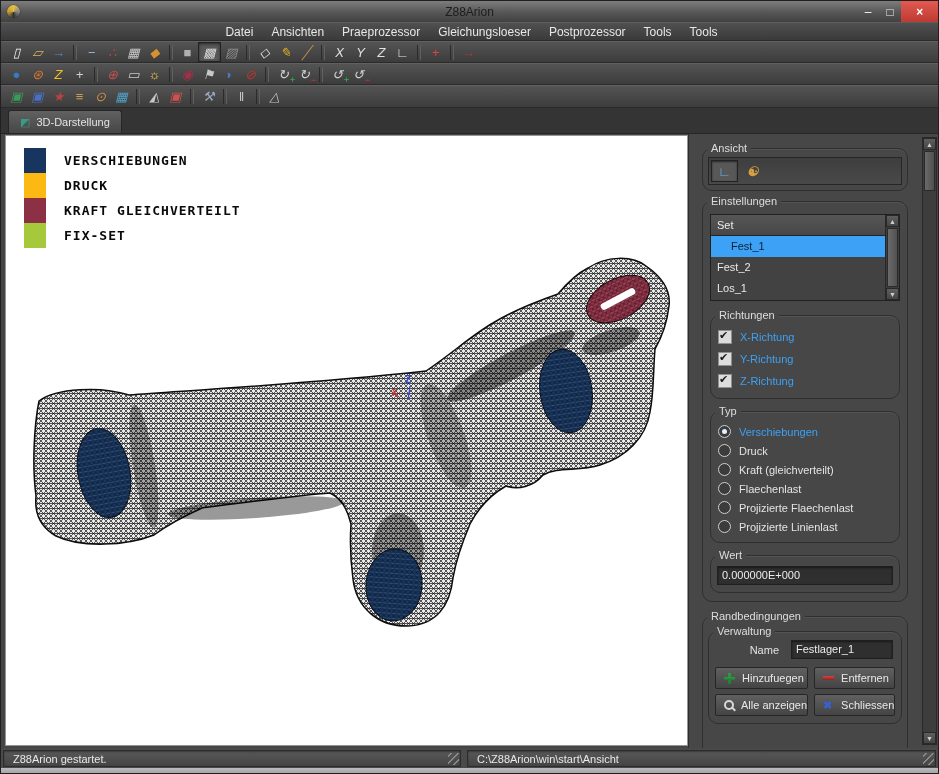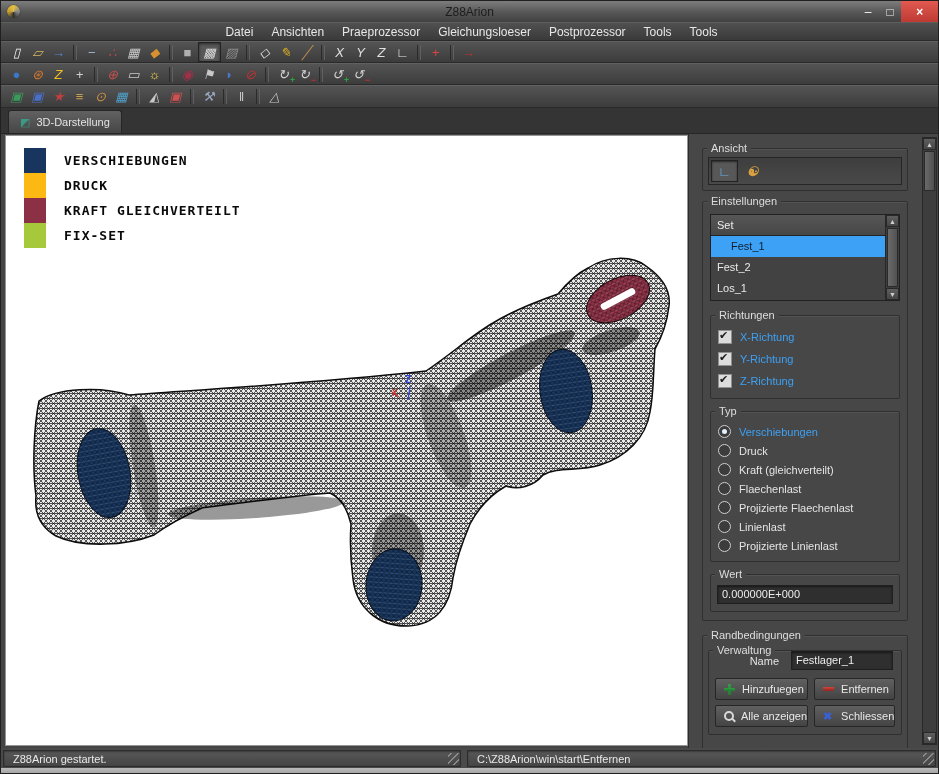--- a/index.html
+++ b/index.html
@@ -45,21 +45,21 @@
   .legend{position:absolute;left:18px;top:12px;z-index:2;}
   .lrow{display:flex;align-items:center;height:25px;}
   .lswatch{width:22px;height:25px;}
   .llabel{margin-left:18px;font-family:"DejaVu Sans Mono",monospace;font-weight:bold;font-size:13px;
     color:#0a0a0a;letter-spacing:1px;white-space:nowrap;}
   .model{position:absolute;left:0;top:0;}
 
   
   .sidebar{position:absolute;left:687px;top:0;width:252px;height:614px;box-sizing:border-box;
     background:#474747;border-left:1px solid #2d2d2d;padding:4px 32px 0 13px;overflow:hidden;}
-  .group{position:relative;border:1px solid #2f2f2f;border-radius:2px;margin-top:10px;
+  .group{position:relative;border:1px solid #2f2f2f;border-radius:10px;margin-top:10px;
     box-shadow:inset 0 1px 0 rgba(255,255,255,.07);padding:10px 7px 6px;}
   .gcap{position:absolute;top:-7px;left:4px;padding:0 4px;background:#474747;font-size:11px;color:#dedede;line-height:13px;white-space:nowrap;}
   .viewstrip{height:24px;background:linear-gradient(#3e3e3e,#494949);border:1px solid #262626;
     display:flex;align-items:center;padding:1px 2px;gap:2px;}
   .vbtn{width:25px;height:20px;display:flex;align-items:center;justify-content:center;font-size:13px;font-weight:bold;}
   .vbtn.pressed{background:#585858;border:1px solid #222;box-shadow:inset 0 1px 2px rgba(0,0,0,.55);}
 
   .setlist{position:relative;border:1px solid #212121;background:#424242;height:85px;margin-bottom:2px;}
   .lheader{height:20px;line-height:20px;padding-left:6px;font-size:11px;color:#ededed;
     background:linear-gradient(#565656,#474747);border-bottom:1px solid #242424;}
@@ -585,42 +585,38 @@
               <div class="radrow">
                 <span class="radio"></span>
                 <span class="radlabel">Flaechenlast</span>
               </div>
 
               <div class="radrow">
                 <span class="radio"></span>
                 <span class="radlabel">Projizierte Flaechenlast</span>
               </div>
 
-              <div class="radrow">
-                <span class="radio"></span>
-                <span class="radlabel">Linienlast</span>
-              </div>
 
               <div class="radrow">
                 <span class="radio"></span>
                 <span class="radlabel">Projizierte Linienlast</span>
               </div>
             </div>
         </div>
 
         <div class="group" style="margin-top:12px;padding:10px 6px 7px;">
           <div class="gcap">Wert</div>
           <div class="field">0.000000E+000</div>
         </div>
       </div>
 
       <div class="group" style="margin-top:14px;height:200px;padding:10px 5px 0;">
         <div class="gcap">Randbedingungen</div>
 
-        <div class="group" style="margin-top:4px;padding:0 6px 7px;">
+        <div class="group" style="margin-top:4px;padding:8px 6px 7px;">
           <div class="gcap">Verwaltung</div>
           <div class="namerow">
             <span class="namelabel">Name</span>
             <span class="field nameinput">Festlager_1</span>
           </div>
           <div class="btngrid">
             <div class="btn">
               <span class="ico ico-plus"></span>
               <span>Hinzufuegen</span>
             </div>
@@ -649,18 +645,18 @@
       </div>
     </div>
   </div>
 
   <div class="statusbar">
     <div class="sbox sb-left">
       <span>Z88Arion gestartet.</span>
       <span class="grip"></span>
     </div>
     <div class="sbox sb-right">
-      <span>C:\Z88Arion\win\start\Entfernen</span>
+      <span>C:\Z88Arion\win\start\Ansicht</span>
       <span class="grip"></span>
     </div>
   </div>
   <div class="winbottom"></div>
 </div>
 
 </body></html>

